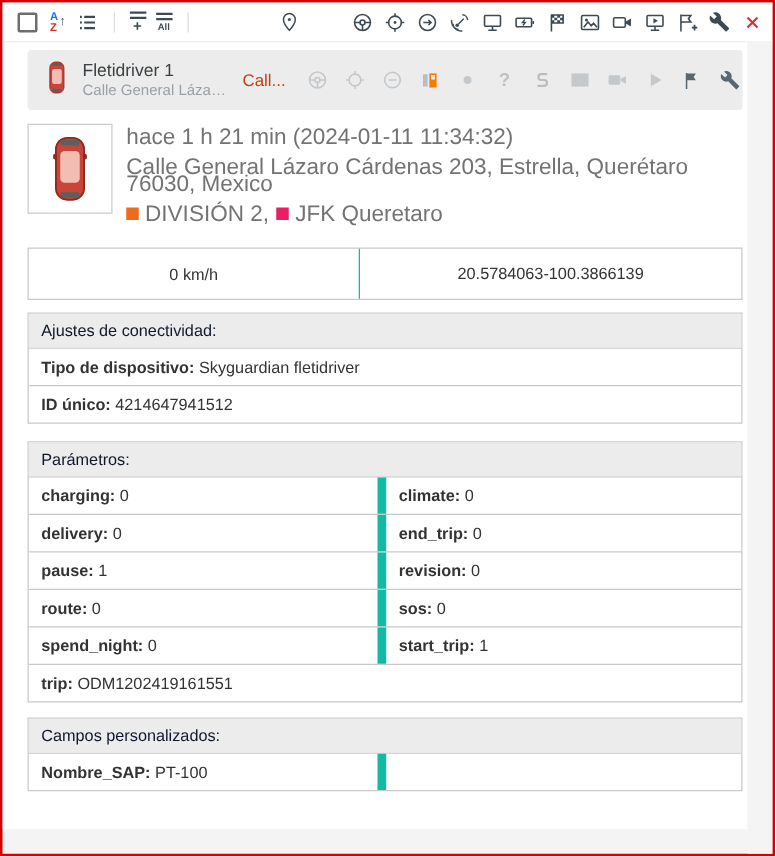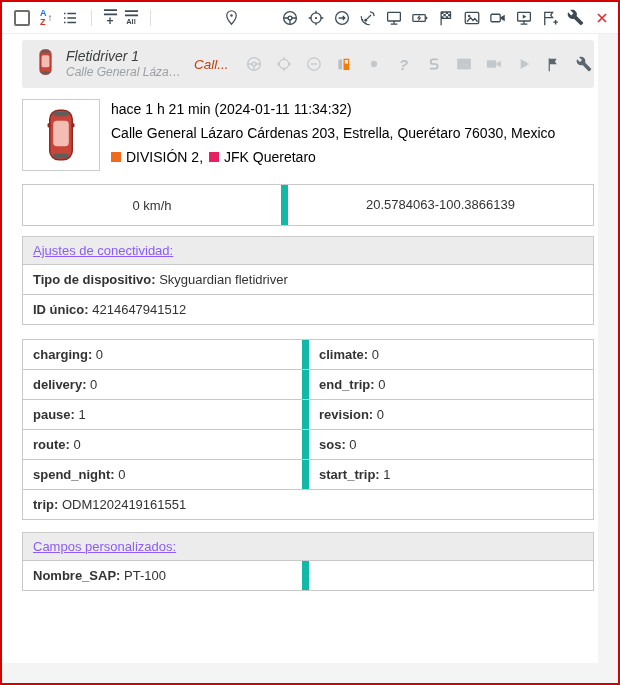--- a/index.html
+++ b/index.html
@@ -14,50 +14,50 @@
   .az .a{color:#1a73e8;}  .az .z{color:#d93025;}
   .az .arrow{color:#3d4a53;font-size:10px;grid-row:span 2;align-self:center;padding-left:1px;}
   .list-stack{display:flex;flex-direction:column;align-items:center;line-height:1;cursor:pointer;color:#3d4a53;margin:0 3px;}
   .list-stack .word{font-size:7.5px;font-weight:bold;margin-top:1px;}
   .list-stack .plus{font-size:12px;font-weight:bold;margin-top:-1px;}
   
   .main{display:flex;height:650px;}
   .content{width:596px;height:629px;background:#fff;}
   .gutter{flex:1;background:#f4f4f4;}
   
-  .unit-header{margin:6px 0 0 20px;width:572px;height:48px;background:#ececec;border-radius:3px;display:flex;align-items:center;box-sizing:border-box;padding:0 10px 0 16px;font-style:italic;}
+  .unit-header{margin:6px 0 0 20px;width:572px;height:48px;background:#ececec;border-radius:3px;display:flex;align-items:center;box-sizing:border-box;padding:0 10px 0 16px;}
   .uh-car{margin-right:13px;flex:0 0 auto;}
   .uh-text{width:116px;overflow:hidden;flex:0 0 auto;}
   .uh-title{font-size:14px;color:#3c4043;line-height:17px;white-space:nowrap;}
   .uh-sub{font-size:12px;color:#9aa0a6;line-height:15px;white-space:nowrap;overflow:hidden;text-overflow:ellipsis;}
   .uh-call{color:#c2410c;font-size:13.5px;margin:0 2px 0 12px;flex:0 0 auto;}
   .uh-icons{display:flex;align-items:center;gap:12px;margin-left:14px;color:#c3c8cc;}
   .uh-icons .ic{width:18px;height:18px;display:flex;align-items:center;justify-content:center;cursor:pointer;}
   .uh-q{font-size:15px;font-weight:bold;color:#bcc1c6;cursor:pointer;}
   .dark{color:#5b6770;}
   
   .info-row{display:flex;margin:11px 0 0 20px;gap:11px;}
   .car-box{width:78px;height:72px;border:1px solid #ccc;display:flex;align-items:center;justify-content:center;box-sizing:border-box;background:#fff;}
-  .info-lines{font-size:14px;color:#000000;padding-top:3px;}
+  .info-lines{font-size:18px;color:#737373;padding-top:3px;}
   .info-line{margin-bottom:10px;line-height:14px;}
   .tags{display:flex;align-items:center;}
   .tag{display:flex;align-items:center;margin-right:6px;}
   .tag-sq{width:10px;height:10px;display:inline-block;margin-right:5px;}
   
   .tbl{margin:10px 0 0 20px;width:572px;border:1px solid #c9c9c9;box-sizing:border-box;font-size:13px;color:#333;background:#fff;}
   .mt14{margin-top:14px;} .mt12{margin-top:12px;}
   .tr{display:flex;border-top:1px solid #c9c9c9;}
   .tr:first-child{border-top:none;}
-  .th{background:#ececec;padding:6px 10px;width:100%;color:#8b5cf6;text-decoration:underline;}
+  .th{background:#ececec;padding:6px 10px;width:100%;color:#0f172a;}
   .td{padding:7px 10px;box-sizing:border-box;line-height:15px;}
   .c-left{width:286px;border-right:7px solid #14b8a6;flex:0 0 auto;}
   .c-right{flex:1;}
   .lbl{font-weight:bold;}
   .speed-row{display:flex;}
-  .speed-cell{width:265px;border-right:7px solid #14b8a6;display:flex;align-items:center;justify-content:center;min-height:36px;flex:0 0 auto;box-sizing:border-box;}
+  .speed-cell{width:265px;border-right:1px solid #14b8a6;display:flex;align-items:center;justify-content:center;min-height:36px;flex:0 0 auto;box-sizing:border-box;}
   .coord-cell{flex:1;display:flex;flex-direction:row;align-items:center;justify-content:center;min-height:36px;line-height:16px;padding:2px 0;}
 </style>
 </head>
 <body>
 
 <div class="window">
 
   <div class="toolbar">
     <span class="checkbox"></span>
     <span class="az">
@@ -314,20 +314,23 @@
           </div>
         <div class="tr">
             <div class="td" style="width:100%">
           <span class="lbl">ID único:</span>
           <span>4214647941512</span>
         </div>
           </div>
       </div>
 
       <div class="tbl mt14">
+        <div class="tr">
+            <div class="th">Parámetros:</div>
+          </div>
 
         <div class="tr">
           <div class="td c-left"><span class="lbl">charging:</span> <span>0</span></div>
           <div class="td c-right"><span class="lbl">climate:</span> <span>0</span></div>
         </div>
         <div class="tr">
           <div class="td c-left"><span class="lbl">delivery:</span> <span>0</span></div>
           <div class="td c-right"><span class="lbl">end_trip:</span> <span>0</span></div>
         </div>
         <div class="tr">

